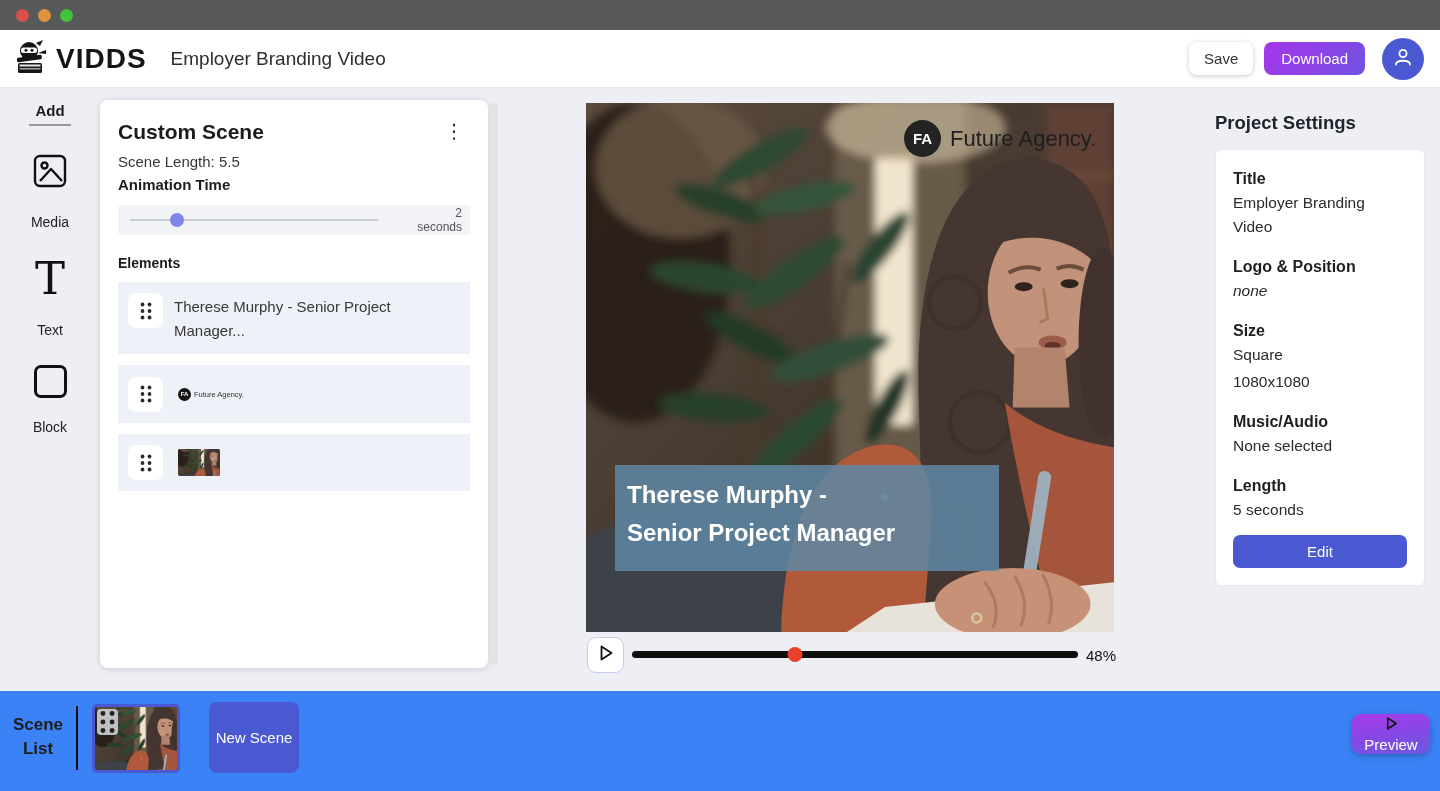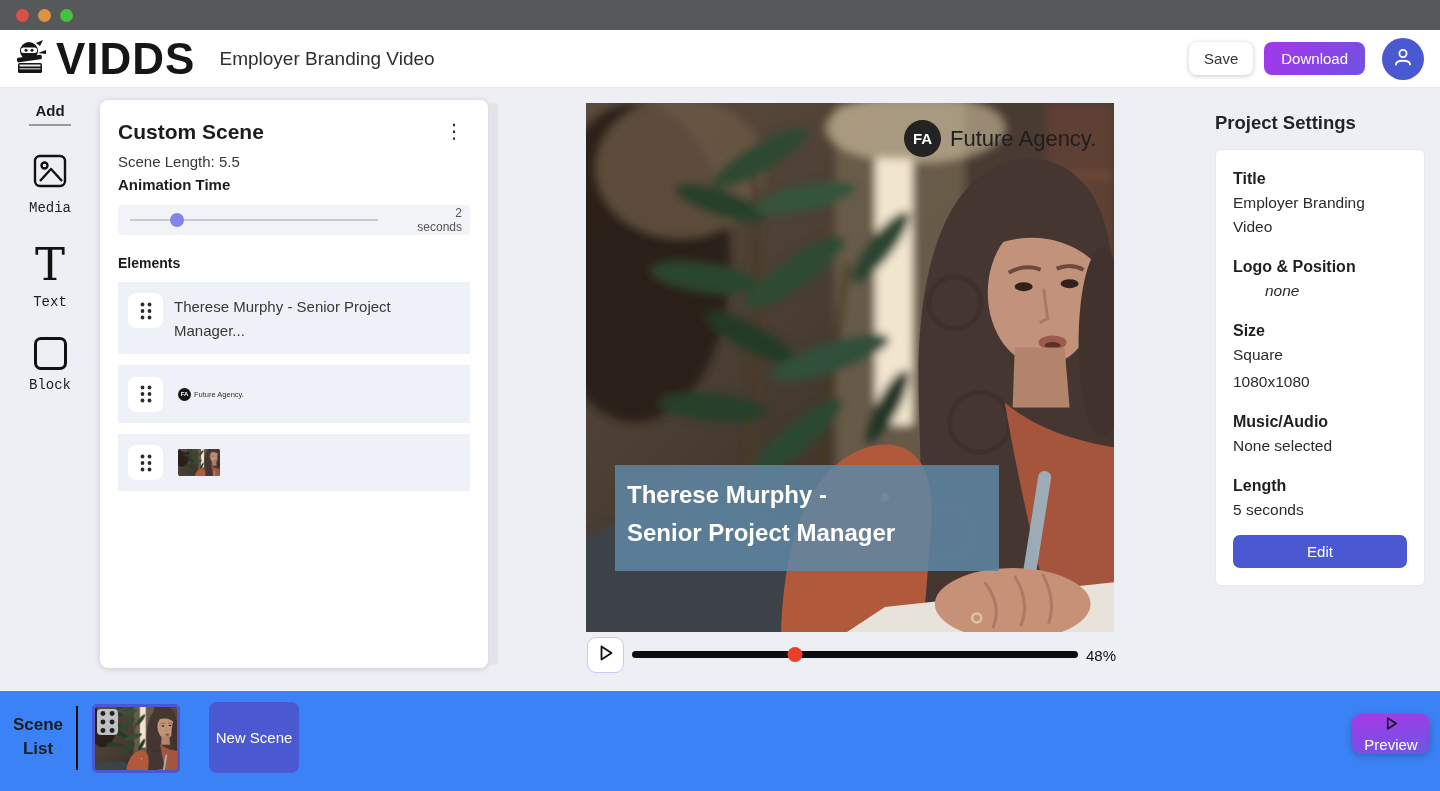--- a/index.html
+++ b/index.html
@@ -10,36 +10,36 @@
   .titlebar { position:absolute; top:0; left:0; width:100%; height:30px; background:#57585a; }
   .light { position:absolute; top:9px; width:13px; height:13px; border-radius:50%; cursor:pointer; }
   .light.red { left:16px; background:#da4f46; }
   .light.yellow { left:38px; background:#de933d; }
   .light.green { left:60px; background:#43c23c; }
 
   
   .header { position:absolute; top:30px; left:0; width:100%; height:58px; background:#fff;
             border-bottom:1px solid #e4e6ea; display:flex; align-items:center; padding:0 16px 0 12px; }
   .logo { display:flex; align-items:center; gap:4px; cursor:pointer; }
-  .logo-text { font-size:44px; font-weight:900; letter-spacing:1px; color:#161616; }
+  .logo-text { font-size:28px; font-weight:900; letter-spacing:1px; color:#161616; }
   .proj-title { margin-left:24px; font-size:19px; color:#2e2e2e; }
   .header-spacer { flex:1; }
   .btn-save { padding:8px 15px; font-size:15px; color:#333; background:#fff; border:none; border-radius:8px;
               box-shadow:0 1px 5px rgba(0,0,0,.22); cursor:pointer; margin-right:11px; font-family:inherit; }
   .btn-download { padding:8px 17px; font-size:15px; color:#fff; border:none; border-radius:8px; cursor:pointer;
               background:linear-gradient(125deg,#a438ea 0%,#8a43e6 55%,#6f53e2 100%); margin-right:17px; font-family:inherit; }
   .avatar { width:42px; height:42px; border-radius:50%; background:#4a59d2; display:flex;
             align-items:center; justify-content:center; cursor:pointer; }
 
   
   .toolrail { position:absolute; left:0; top:88px; width:100px; text-align:center; }
   .add-head { margin-top:14px; font-size:15px; font-weight:bold; color:#1c1c1c; }
   .add-rule { width:42px; height:0; border-bottom:2px solid #9a9a9a; margin:5px auto 0; }
   .tool { margin-top:27px; cursor:pointer; }
-  .tool-label { margin-top:7px; font-size:14px; color:#222;font-family:Liberation Mono, monospace; }
+  .tool-label { margin-top:21px; font-size:14px; color:#222; }
   .t-glyph { font-family:"DejaVu Serif",serif; font-size:45px; line-height:44px; color:#111; display:block; }
   .block-glyph { width:33px; height:33px; border:3px solid #111; border-radius:7px; margin:6px auto 0; }
 
   
   .scene-card { position:absolute; left:100px; top:100px; width:388px; height:568px; background:#fff;
                 border-radius:8px; box-shadow:0 1px 6px rgba(0,0,0,.16); padding:20px 18px; }
   .sc-head { display:flex; align-items:flex-start; }
   .sc-title { font-size:21px; font-weight:bold; color:#1b1b1b; flex:1; }
   .kebab { font-size:20px; color:#2c2c2c; cursor:pointer; line-height:22px; padding:0 6px; }
   .sc-length { margin-top:9px; font-size:15px; color:#373737; }
@@ -85,21 +85,21 @@
                   transform:translateX(-50%); cursor:pointer; }
   .progress-pct { position:absolute; left:1086px; top:647px; font-size:15px; color:#111; }
 
   
   .ps-heading { position:absolute; left:1215px; top:112px; font-size:18.5px; font-weight:bold; color:#22242c; }
   .ps-card { position:absolute; left:1215px; top:149px; width:210px; height:437px; background:#fff;
              border:1px solid #e7e9ee; border-radius:6px; padding:20px 17px; }
   .ps-label { font-size:16px; font-weight:bold; color:#1f1f1f; margin-top:19px; }
   .ps-label:first-child { margin-top:0; }
   .ps-value { font-size:15.5px; color:#2b2b2b; line-height:24px; margin-top:3px; }
-  .ps-value.italic { font-style:italic;margin-left:32px; }
+  .ps-value.italic { font-style:italic; }
   .btn-edit { position:absolute; left:17px; right:17px; bottom:17px; height:33px; background:#4a59d2; color:#fff;
               font-size:15px; border:none; border-radius:7px; cursor:pointer; font-family:inherit; }
 
   
   .scenebar { position:absolute; left:0; bottom:0; width:100%; height:100px; background:#3b82f6; }
   .sl-label { position:absolute; left:12px; top:22px; width:52px; text-align:center; font-size:17px;
               font-weight:bold; line-height:24px; color:#1d1d1d; }
   .sl-divider { position:absolute; left:76px; top:15px; width:2px; height:64px; background:#111; }
   .scene-thumb { position:absolute; left:92px; top:13px; width:88px; height:69px; border:3px solid #4a59d2;
                  border-radius:5px; background:#fff; overflow:hidden; cursor:pointer; }

